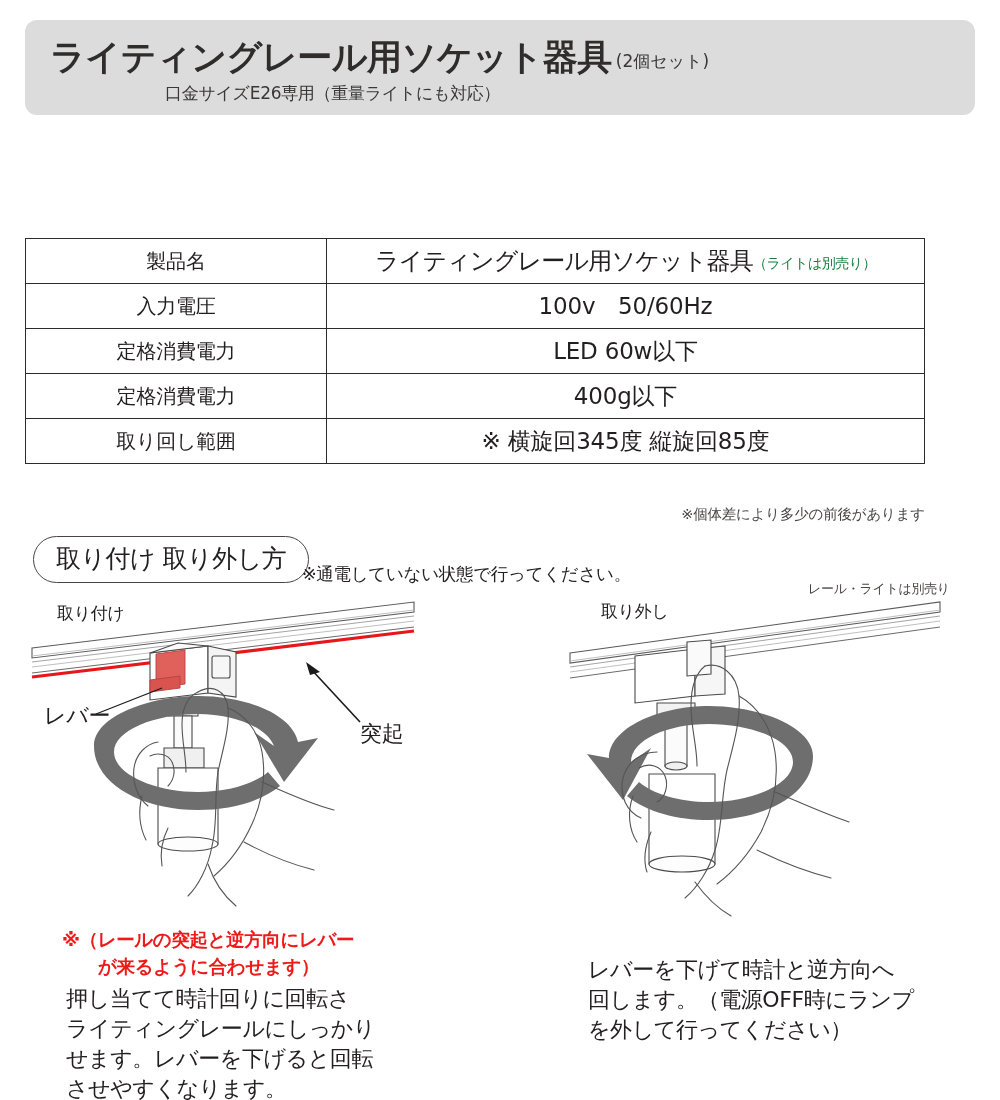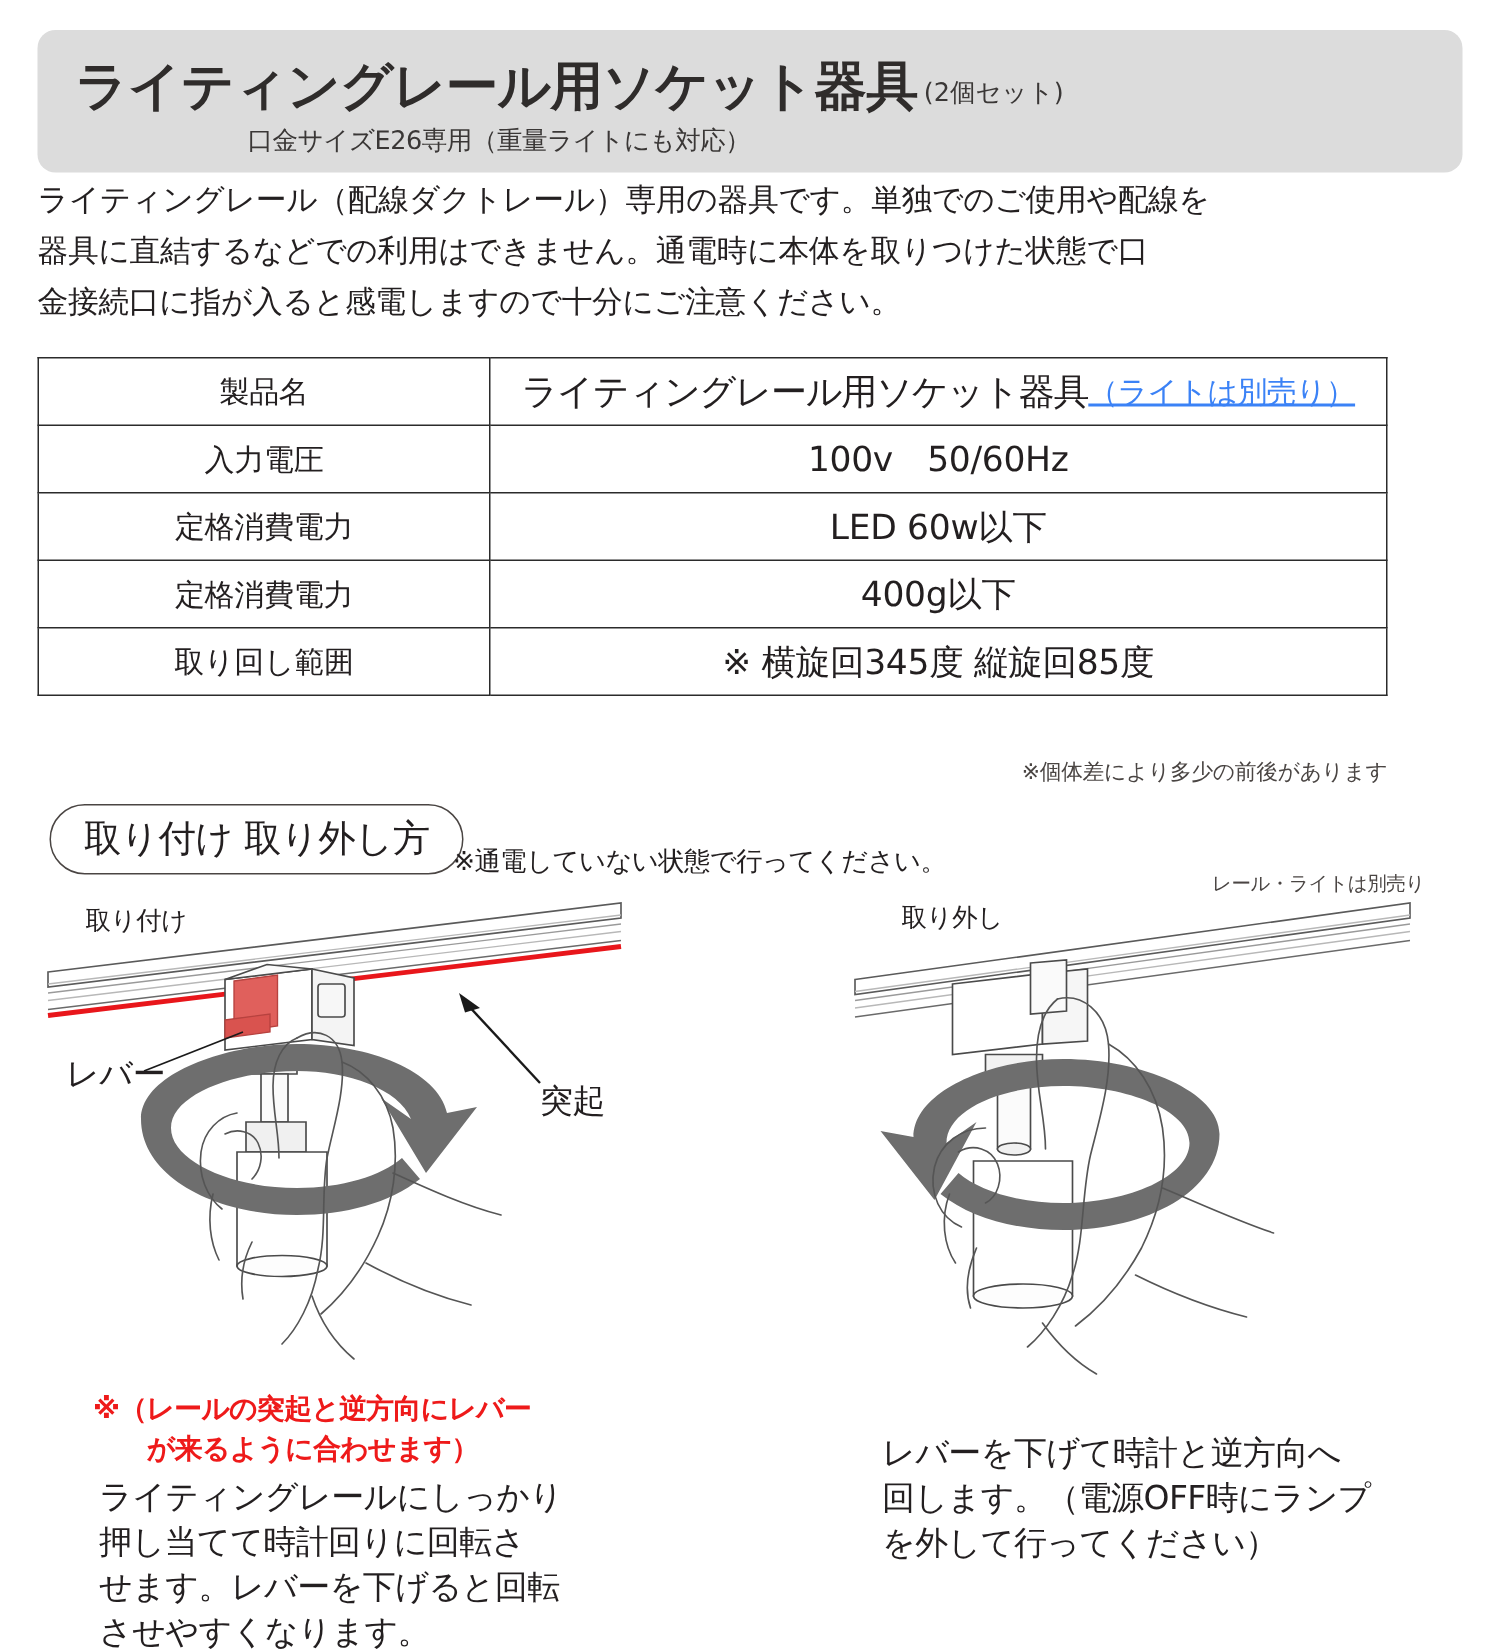--- a/index.html
+++ b/index.html
@@ -46,21 +46,21 @@
     position:absolute;left:25px;top:238px;width:900px;
     border-collapse:collapse;table-layout:fixed;
   }
   .spec td{
     border:1px solid #2b2b2b;
     height:42px;text-align:center;vertical-align:middle;
     font-size:20px;letter-spacing:-0.2px;color:#231f20;
   }
   .spec td.k{width:298px;}
   .spec td.v{font-size:23px;}
-  .spec td.v .tiny{font-size:20px;color:#3b82f6;vertical-align:1px;letter-spacing:-0.5px;text-decoration:underline;}
+  .spec td.v .tiny{font-size:14px;color:#15803d;vertical-align:1px;letter-spacing:-0.5px;}
   .spec td.v.name{font-size:24px;letter-spacing:-0.8px;}
   .note-under{
     position:absolute;right:75px;top:505px;
     font-size:14.5px;color:#4a4543;letter-spacing:-0.2px;white-space:nowrap;
   }
 
   
   .pill{
     position:absolute;left:33px;top:536px;
     padding:5px 22px 7px;border:1.6px solid #4a4543;border-radius:24px;
@@ -112,25 +112,20 @@
 </head>
 <body>
 
 <div class="page">
 
   <div class="banner">
     <div class="banner-title"><span>ライティングレール用ソケット器具</span><span class="sub">(2個セット)</span></div>
     <div class="banner-sub">口金サイズE26専用（重量ライトにも対応）</div>
   </div>
 
-  <div class="intro">
-    <div>ライティングレール（配線ダクトレール）専用の器具です。単独でのご使用や配線を</div>
-    <div>器具に直結するなどでの利用はできません。通電時に本体を取りつけた状態で口</div>
-    <div>金接続口に指が入ると感電しますので十分にご注意ください。</div>
-  </div>
 
   <table class="spec">
     <tbody>
       <tr>
         <td class="k">製品名</td>
         <td class="v name"><span>ライティングレール用ソケット器具</span><span class="tiny">（ライトは別売り）</span></td>
       </tr>
       <tr>
         <td class="k">入力電圧</td>
         <td class="v">100ⅴ　50/60Hz</td>
@@ -294,22 +289,22 @@
       </svg>
     </div>
   </div>
 
   <div class="warn">
     <span>※（レールの突起と逆方向にレバー</span>
     <span class="l2">が来るように合わせます）</span>
   </div>
 
   <div class="cap-left">
+    <div>押し当てて時計回りに回転さ</div>
     <div>ライティングレールにしっかり</div>
-    <div>押し当てて時計回りに回転さ</div>
     <div>せます。レバーを下げると回転</div>
     <div>させやすくなります。</div>
   </div>
 
   <div class="cap-right">
     <div>レバーを下げて時計と逆方向へ</div>
     <div>回します。（電源OFF時にランプ</div>
     <div>を外して行ってください）</div>
   </div>
 

